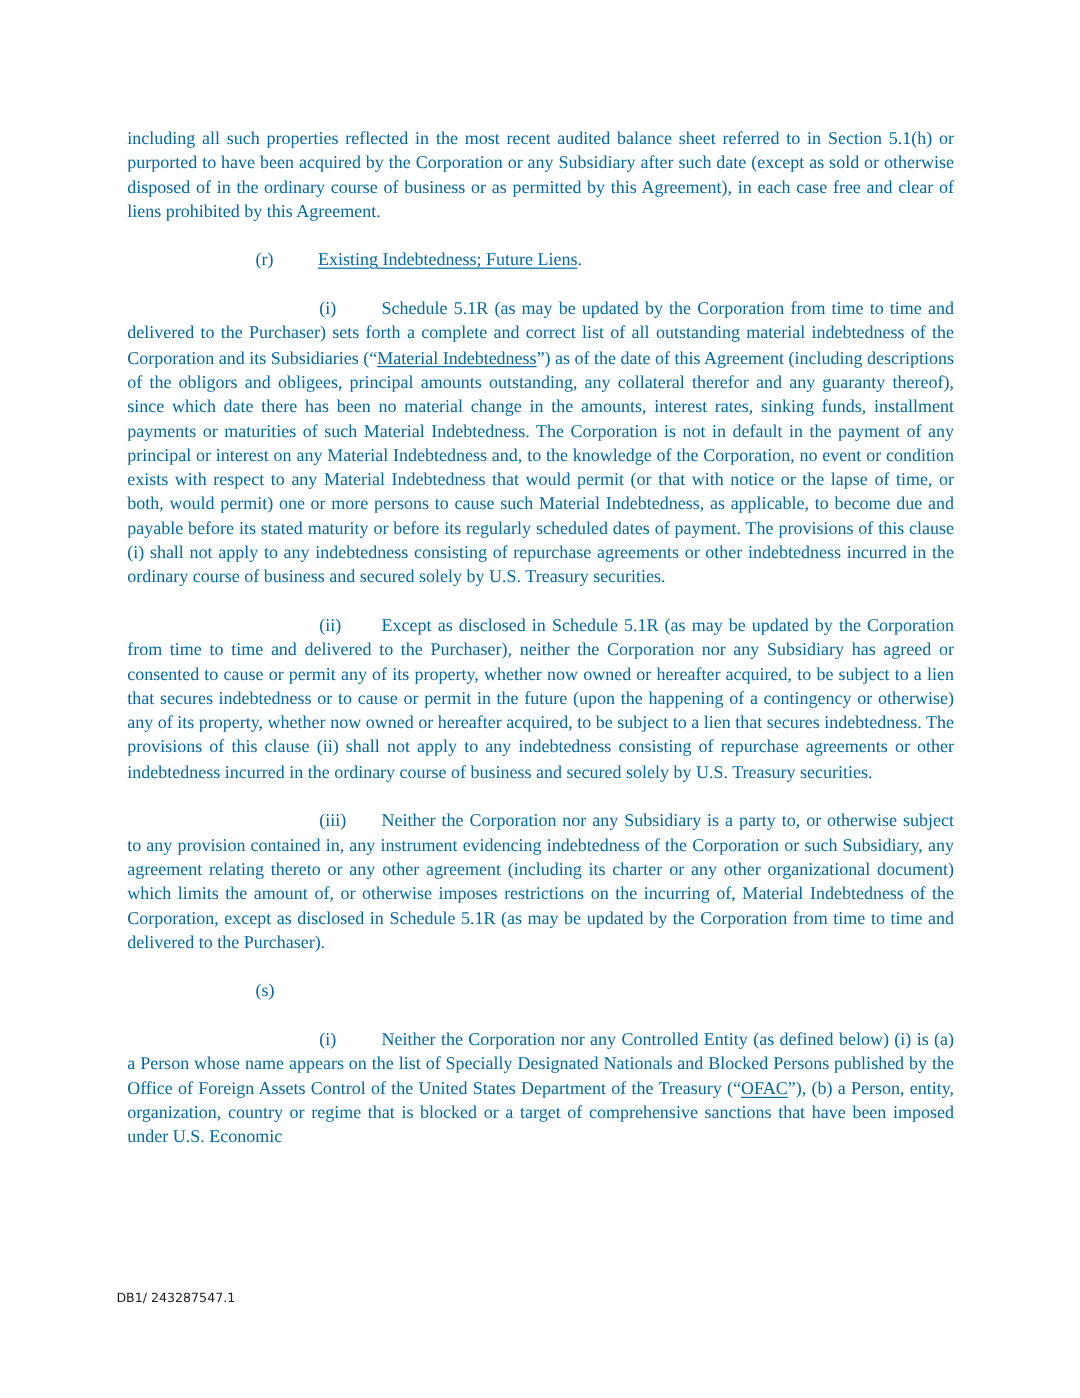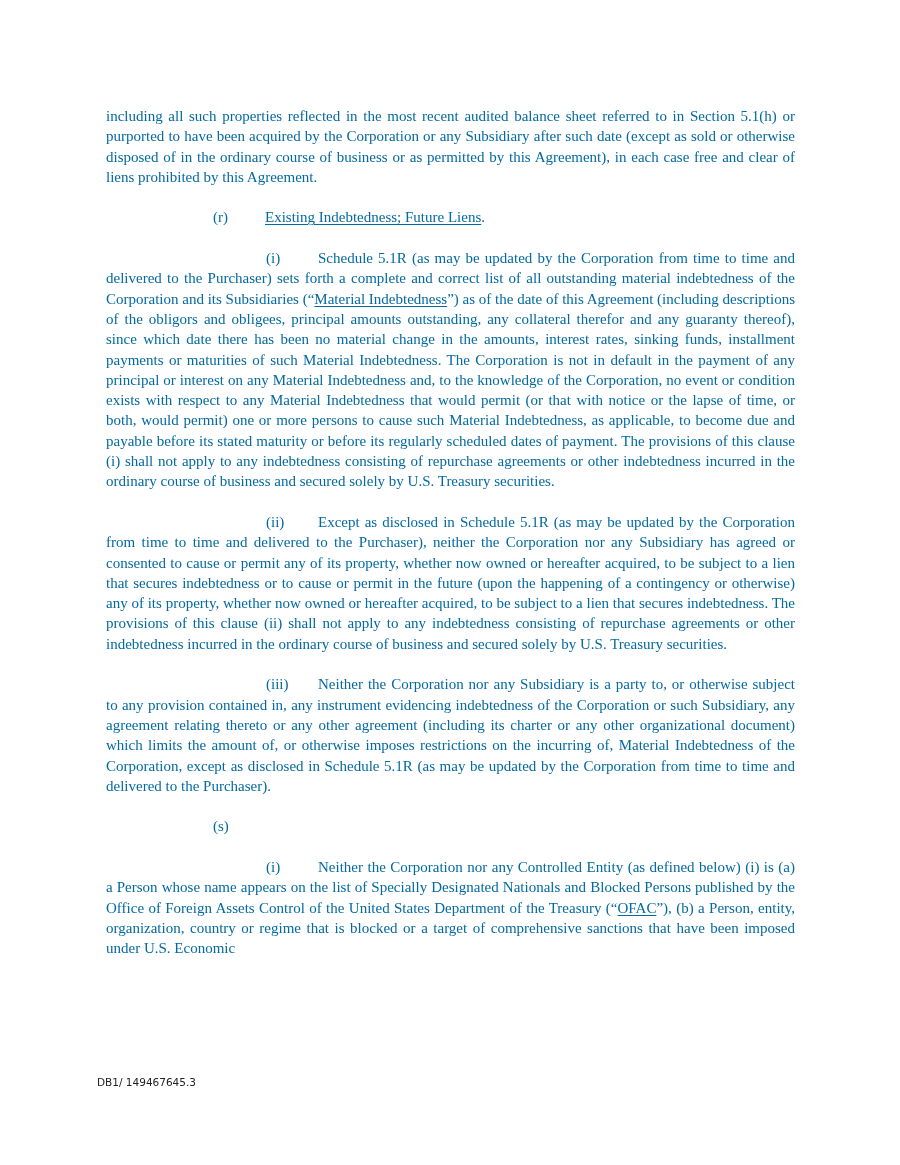--- a/index.html
+++ b/index.html
@@ -44,13 +44,13 @@
   <div class="gap"></div>
 
   <div class="heading">
     <span class="num">(s)</span>
   </div>
   <div class="gap"></div>
 
   <p><span class="para-num">(i)</span><span>Neither the Corporation nor any Controlled Entity (as defined below) (i) is (a) a Person whose name appears on the list of Specially Designated Nationals and Blocked Persons published by the Office of Foreign Assets Control of the United States Department of the Treasury (“</span><u>OFAC</u><span>”), (b) a Person, entity, organization, country or regime that is blocked or a target of comprehensive sanctions that have been imposed under U.S. Economic</span></p>
 </div>
 
-<div class="footer">DB1/ 149467645.3</div>
+<div class="footer">DB1/ 243287547.1</div>
 
 </body></html>

